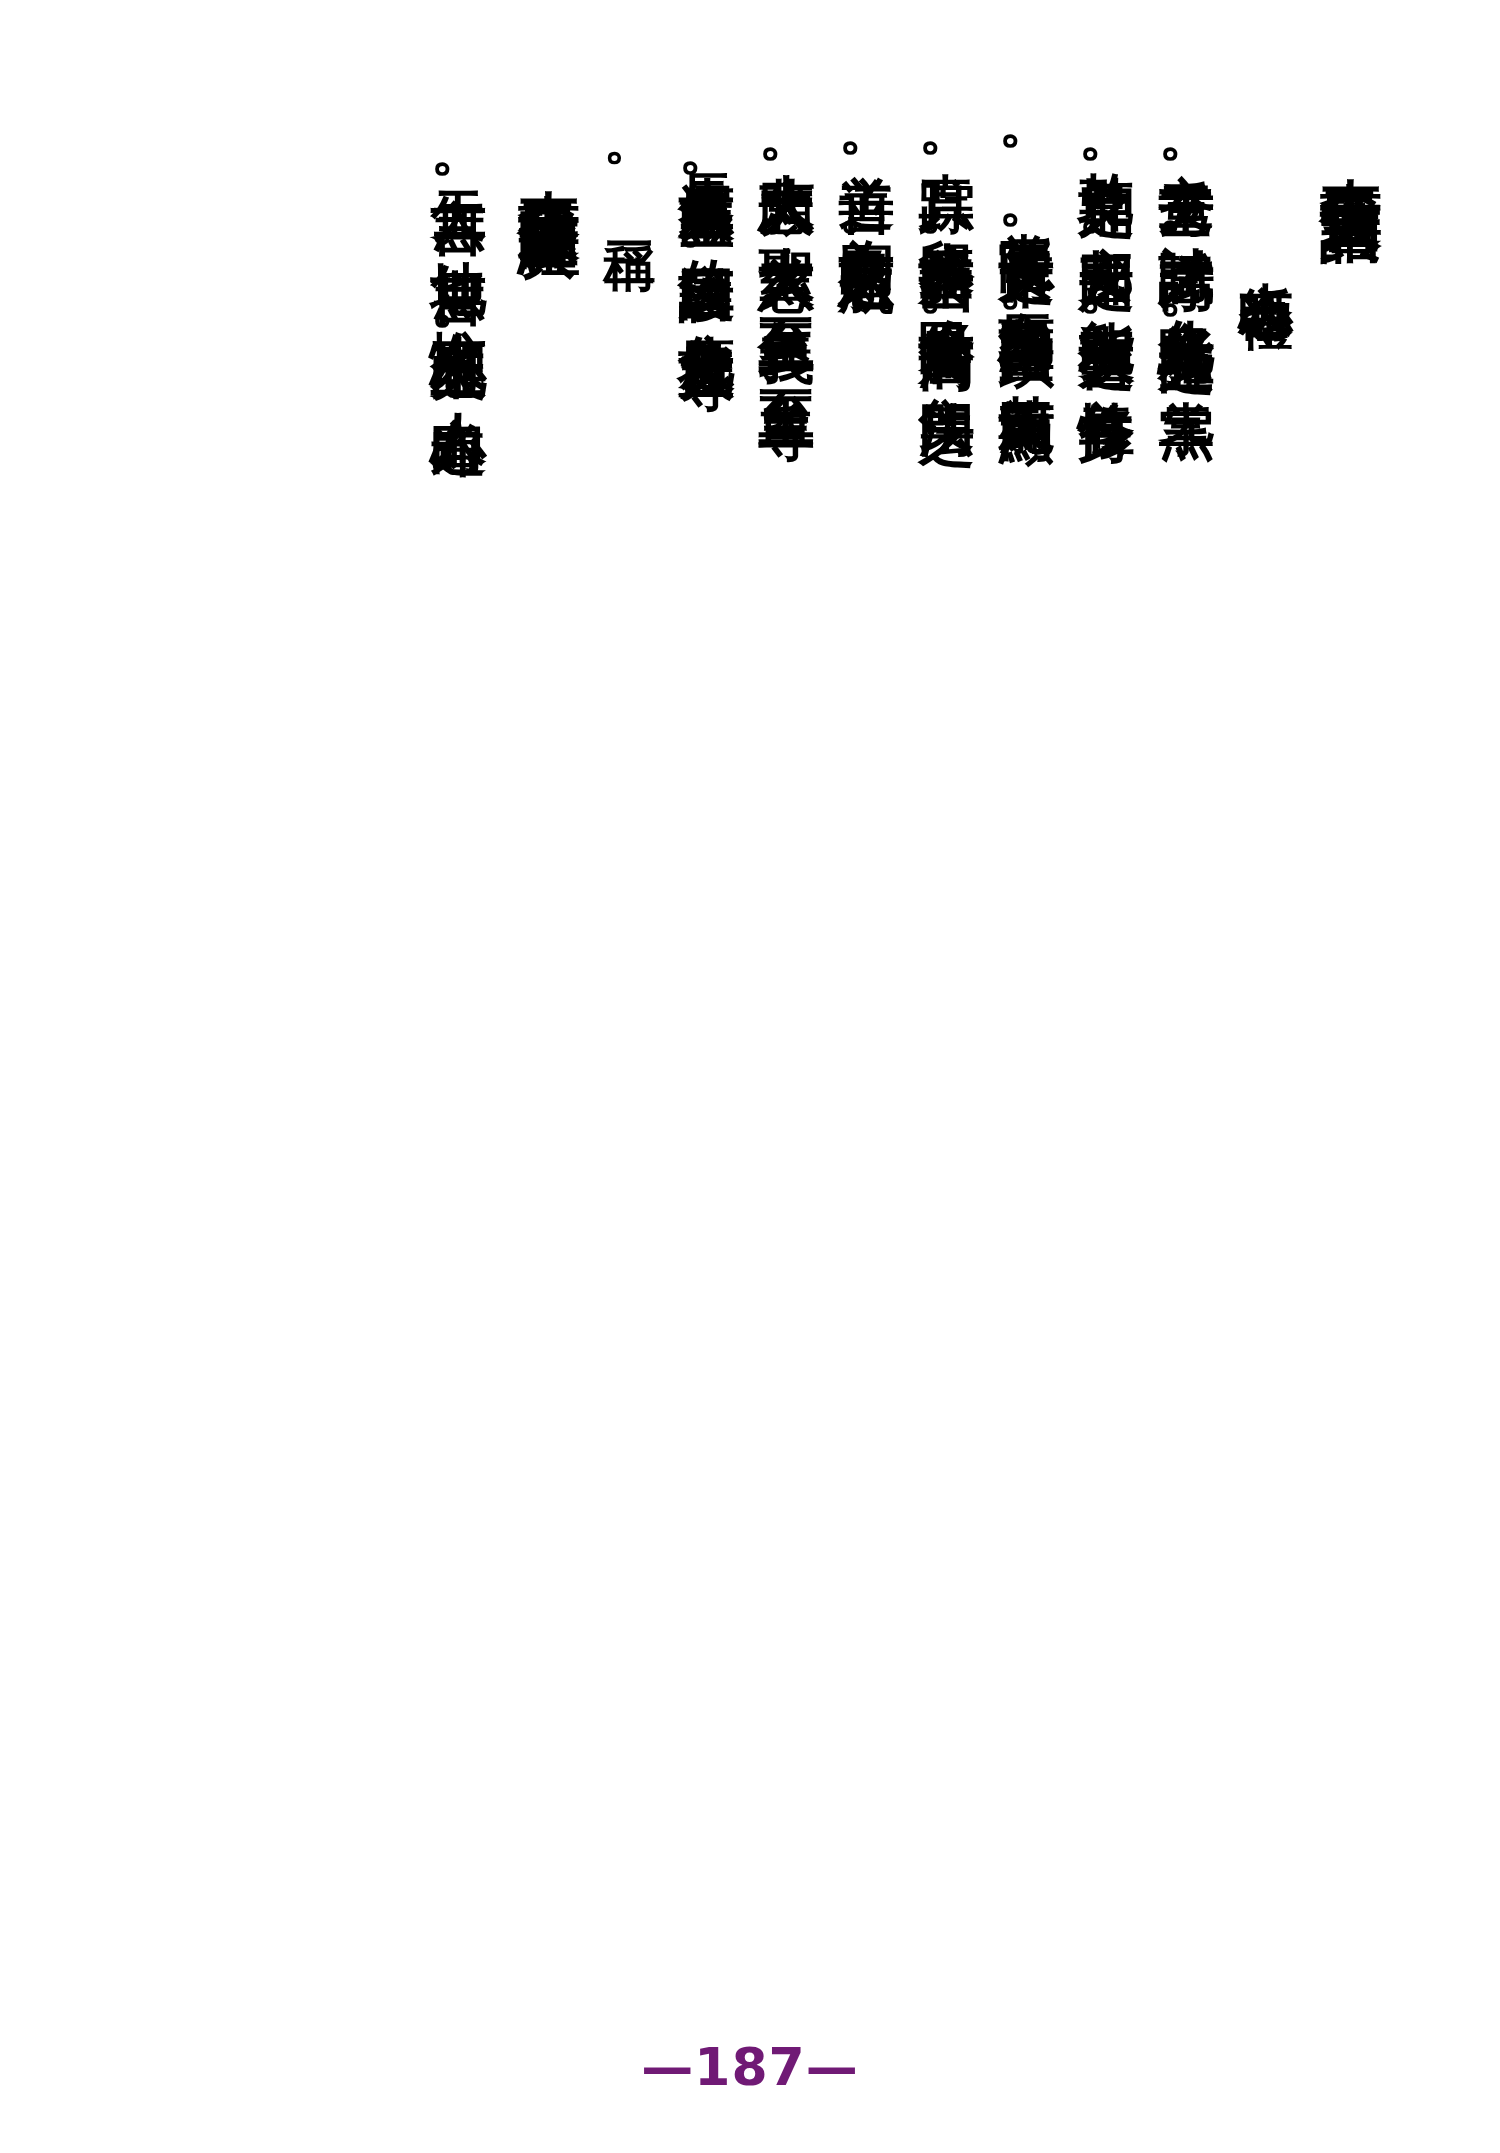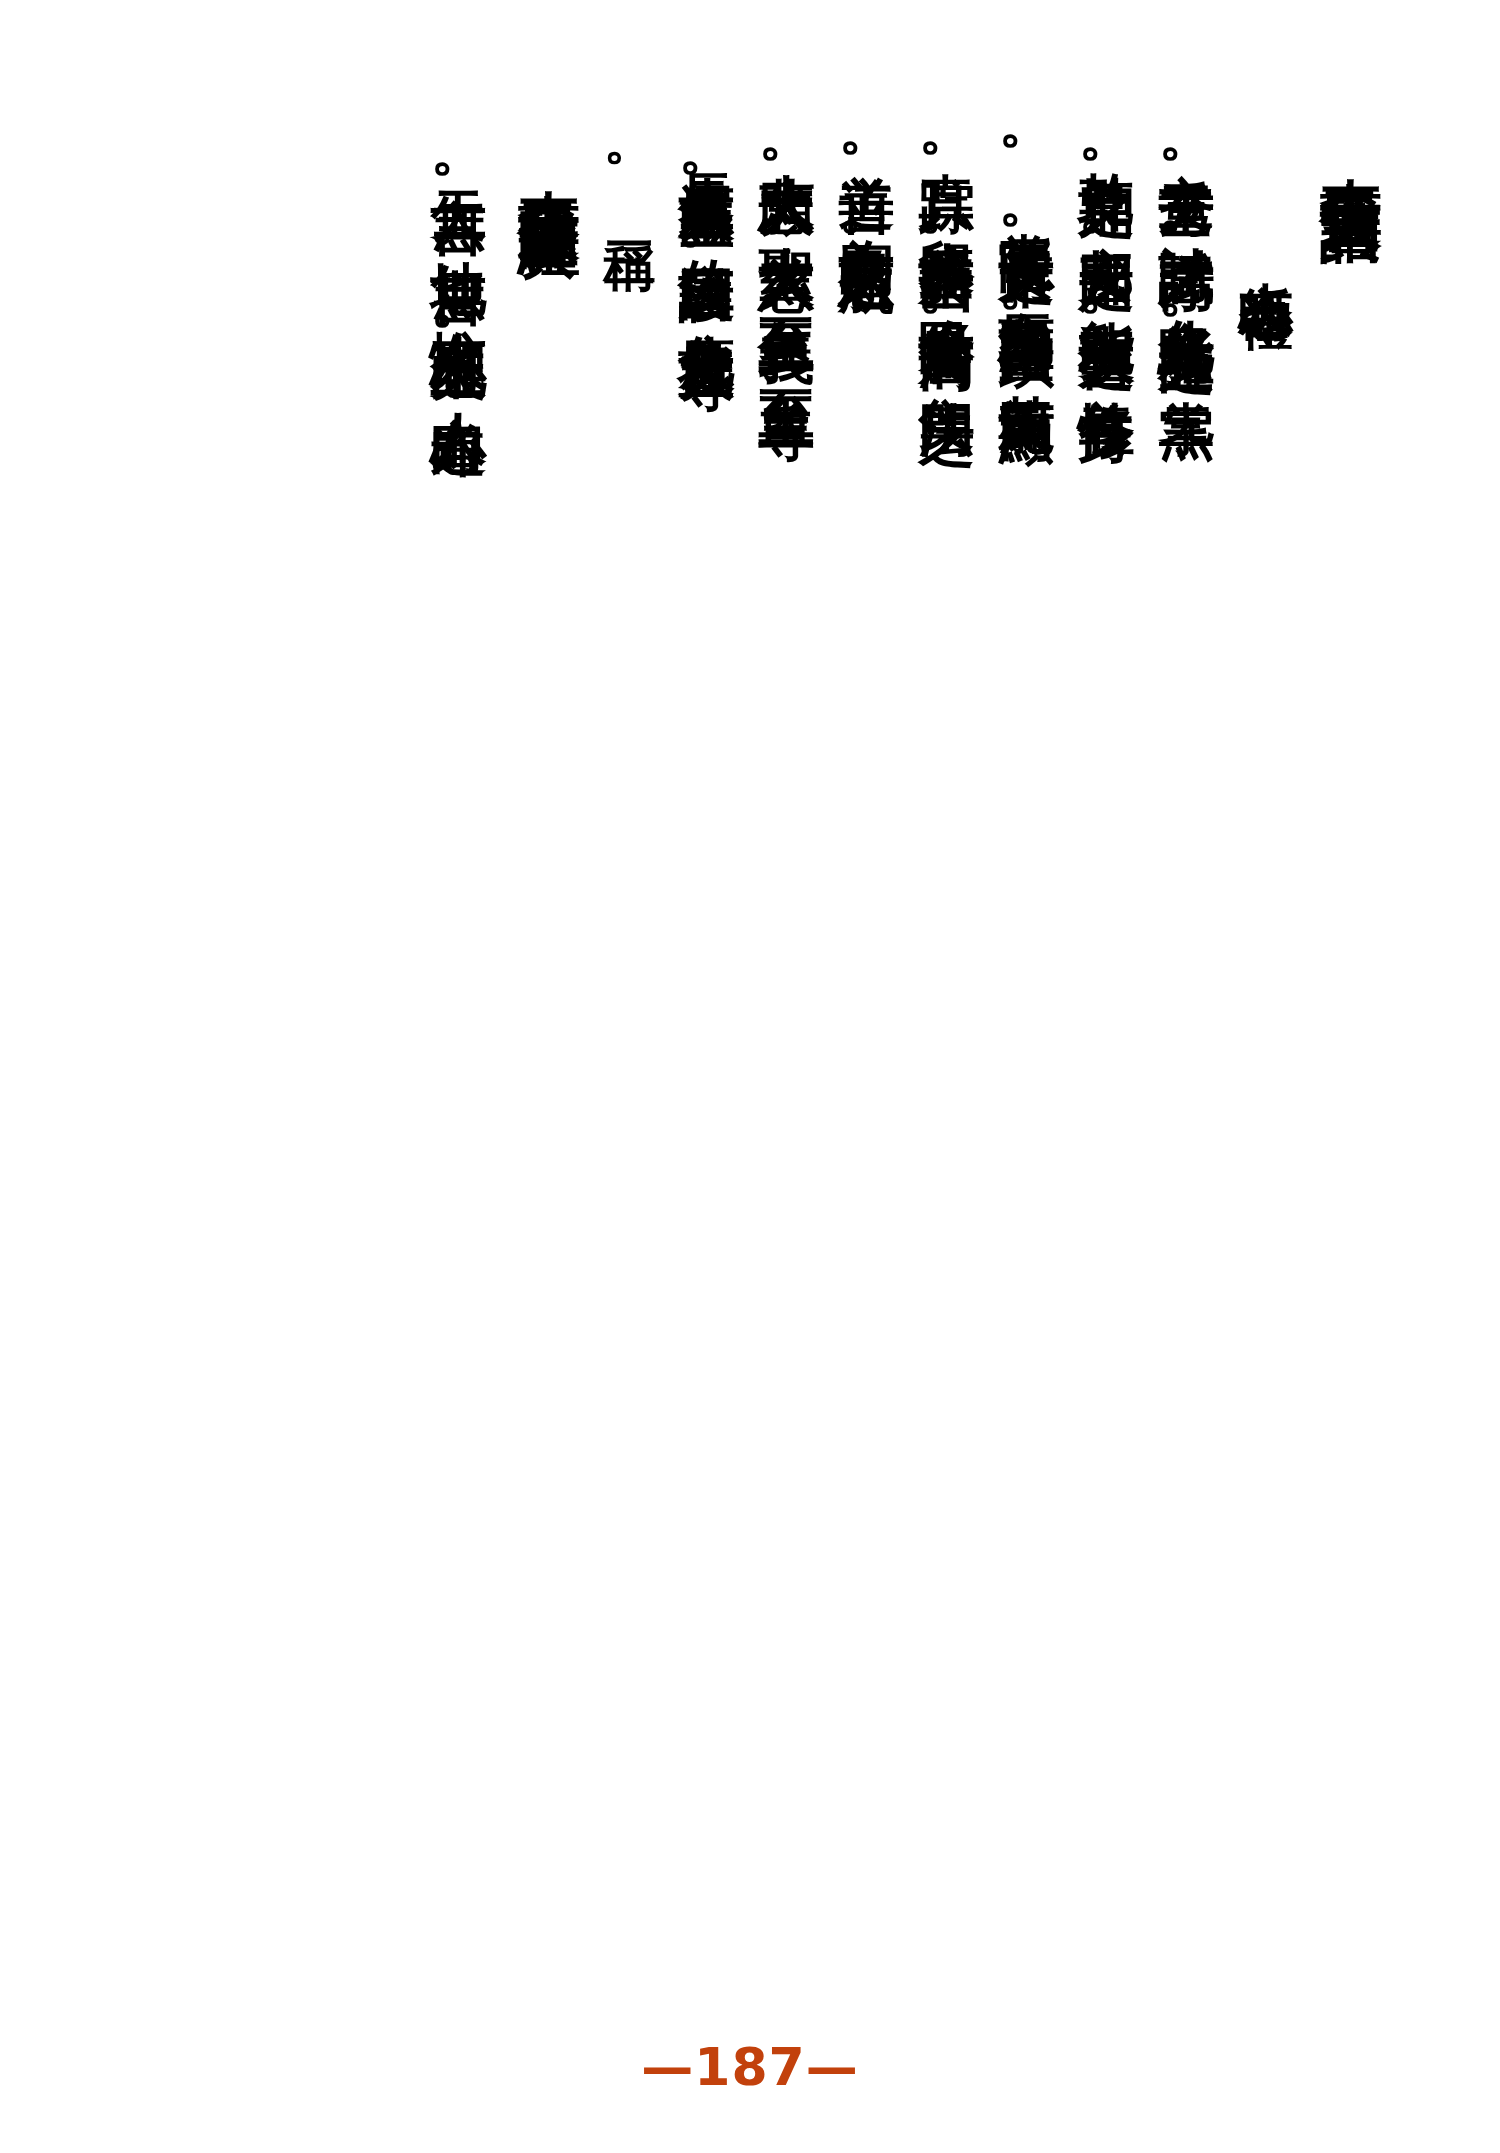--- a/index.html
+++ b/index.html
@@ -94,21 +94,21 @@
   .page-number {
     position: absolute;
     left: 0;
     right: 0;
     bottom: 56px;
     text-align: center;
     font-family: "DejaVu Sans", "Liberation Sans", sans-serif;
     font-weight: bold;
     font-size: 52px;
     letter-spacing: 0.02em;
-    color: #c2410c;
+    color: #701a75;
   }
 </style>
 </head>
 <body>
 
 <div class="page">
 
   <div class="text-body">
 
     <div class="col title">李青蓮大仙寶誥</div>

